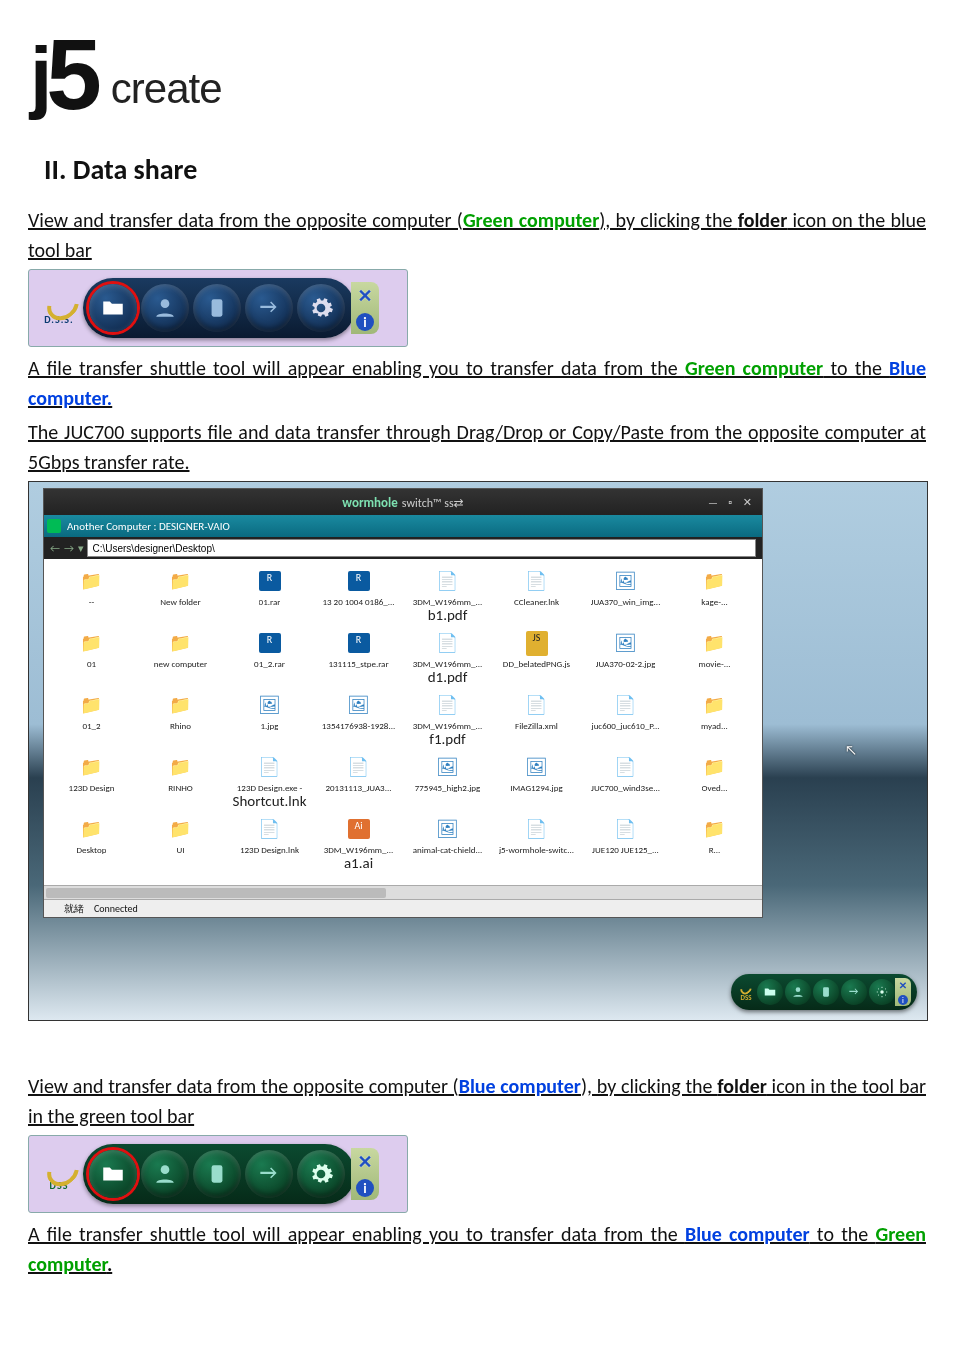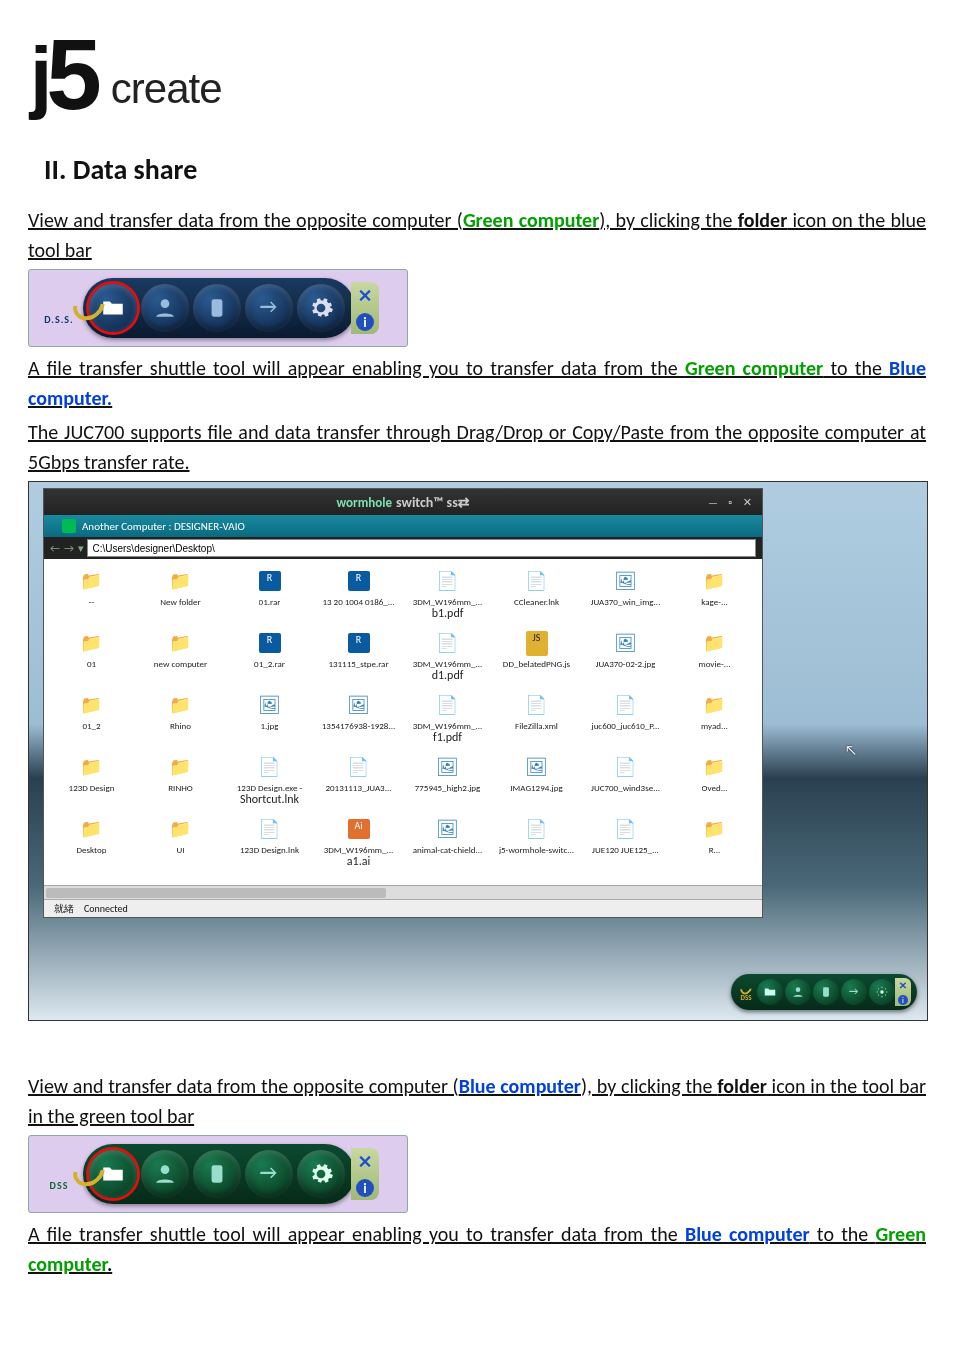--- a/index.html
+++ b/index.html
@@ -29,21 +29,21 @@
   .pill {
     display:flex; align-items:center; height:60px;
     background:linear-gradient(#1a3a60,#0a1a30);
     border-radius:30px 30px 30px 30px;
     padding:0 10px 0 6px;
     gap:4px;
     box-shadow:0 2px 4px rgba(0,0,0,.4);
   }
   .dss-logo {
     width:48px; height:48px; display:flex; flex-direction:column; align-items:center; justify-content:center;
-    font-size:8px; font-weight:700;text-align:right;
+    font-size:8px; font-weight:700;
   }
   .dss-logo .swirl { width:26px; height:20px; position:relative;}
   .dss-logo .swirl::before {
     content:""; position:absolute; width:26px; height:20px; border:4px solid #d4b030; border-top-color:transparent; border-right-color:transparent; border-radius:50%; transform:rotate(-40deg);
   }
   .dss-logo .label { color:#083a70; font-size:10px; letter-spacing:1px; margin-top:2px;}
   .tb-icon {
     width:48px; height:48px; border-radius:50%; display:flex; align-items:center; justify-content:center;
     background: radial-gradient(circle at 35% 30%, #2a5a90, #0a2040);
     box-shadow: inset 0 2px 6px rgba(255,255,255,.2), inset 0 -3px 6px rgba(0,0,0,.5);
@@ -64,43 +64,43 @@
     background: linear-gradient(to bottom, #b0cde0 0%, #9dbdd4 45%, #2a4050 55%, #4a6878 75%, #dde8f0 100%);
     margin-top:4px;
   }
   .sc-window {
     position:absolute; top:6px; left:14px; width:720px; height:430px;
     background:#e8e8e8; border:1px solid #555;
     display:flex; flex-direction:column;
   }
   .sc-titlebar { height:26px; background:linear-gradient(#333,#222); display:flex; align-items:center; justify-content:center; position:relative;}
   .sc-titlebar .title { color:#7de0b0; font-size:13px; font-weight:700;}
-  .sc-titlebar .title .sub { color:#ccc; font-weight:700; font-size:14px; margin-left:4px;}
+  .sc-titlebar .title .sub { color:#ccc; font-weight:400; font-size:12px; margin-left:4px;}
   .sc-titlebar .winbtns { position:absolute; right:6px; color:#ccc; font-size:11px; letter-spacing:4px;}
-  .sc-subbar { height:22px; background:linear-gradient(#1a8aa0,#0a6a80); display:flex; align-items:center; padding-left:18px; color:#fff; font-size:11px; gap:6px;}
+  .sc-subbar { height:22px; background:linear-gradient(#1a8aa0,#0a6a80); display:flex; align-items:center; padding-left:3px; color:#fff; font-size:11px; gap:6px;}
   .sc-subbar .ico { width:14px;height:14px;background:#0b5; border-radius:2px;}
   .sc-nav { height:22px; background:#222; display:flex; align-items:center; padding:0 6px; gap:4px;}
   .sc-nav .arr { color:#8a8; font-size:11px; }
   .sc-nav input { flex:1; height:16px; font-size:10px; padding:8px 4px; border:1px solid #888; background:#fff;}
   .sc-files { flex:1; background:#fff; padding:8px 4px; overflow:hidden;}
   .file-grid { display:grid; grid-template-columns: repeat(8, 1fr); gap:6px 2px;}
   .file-item { display:flex; flex-direction:column; align-items:center; font-size:9px; color:#222; text-align:center; height:56px;}
   .file-item .fi-icon { width:28px; height:28px; margin-bottom:2px; display:flex; align-items:center; justify-content:center; font-size:18px;}
   .fi-folder { color:#e0b030;}
   .fi-rar { background:#0a5aa0; color:#fff; width:22px;height:20px; font-size:10px; border-radius:2px;}
   .fi-pdf { color:#d03030;}
   .fi-img { color:#3080c0;}
   .fi-file { color:#888;}
   .fi-js { background:#e0b030; width:22px;height:25px; font-size:10px; border-radius:2px;}
   .fi-ai { background:#e07030; width:22px;height:20px;color:#fff; font-size:10px; border-radius:2px;}
   .file-item .fi-label { line-height:1.1; max-width:80px; overflow:hidden; white-space:nowrap; text-overflow:ellipsis;}
-  .file-item .fi-label2 { line-height:1.1; font-size:12px;}
+  .file-item .fi-label2 { line-height:1.1; font-size:15px;}
   .sc-scroll { height:14px; background:#ddd; border-top:1px solid #aaa; position:relative;}
   .sc-scroll::after{content:"";position:absolute;left:2px;top:2px;width:340px;height:10px;background:#bbb;border-radius:2px;}
-  .sc-status { height:18px; background:#eee; border-top:1px solid #aaa; font-size:10px; display:flex; align-items:center; padding-left:10px; gap:10px;}
+  .sc-status { height:18px; background:#eee; border-top:1px solid #aaa; font-size:10px; display:flex; align-items:center; padding-left:20px; gap:10px;}
   
   .mini-toolbar {
     position:absolute; right:10px; bottom:10px; height:36px;
     display:flex; align-items:center;
     background:linear-gradient(#0b4a30,#062a18); border-radius:20px; padding:0 6px; gap:2px;
     box-shadow:0 2px 4px rgba(0,0,0,.5);
   }
   .mini-toolbar .dss2 { font-size:7px; color:#d4b030; font-weight:700; padding:0 3px; text-align:center; line-height:1;}
   .mini-toolbar .mi { width:26px;height:26px;border-radius:50%;
      background:radial-gradient(circle at 35% 30%, #1a7a50, #053018);

